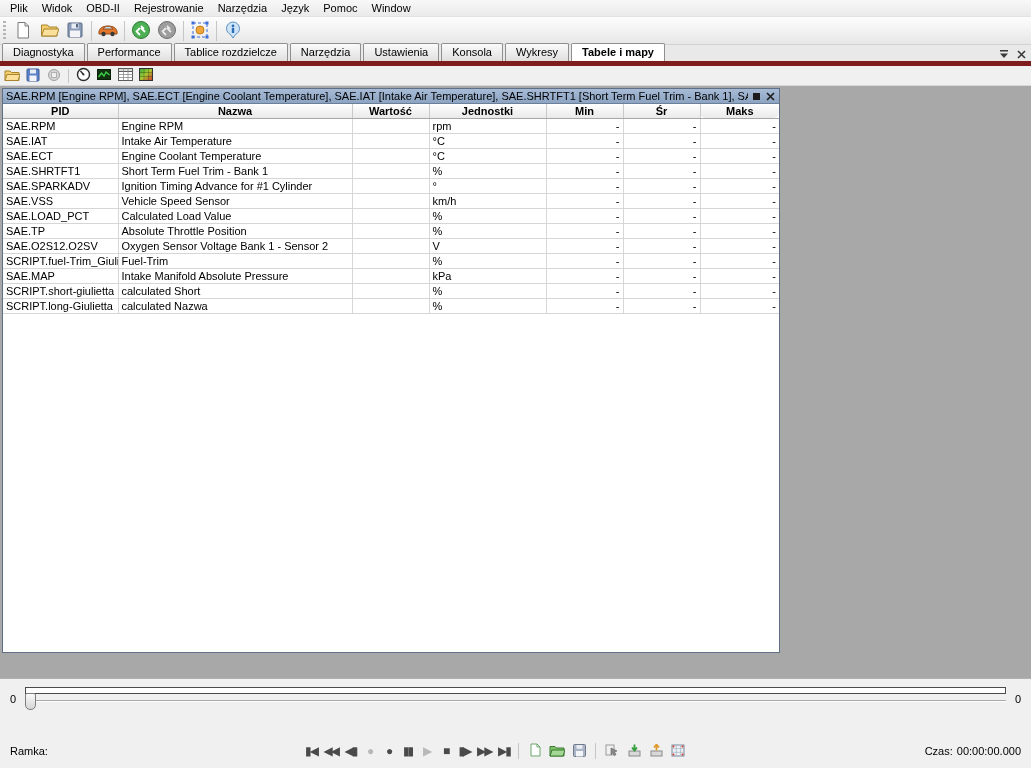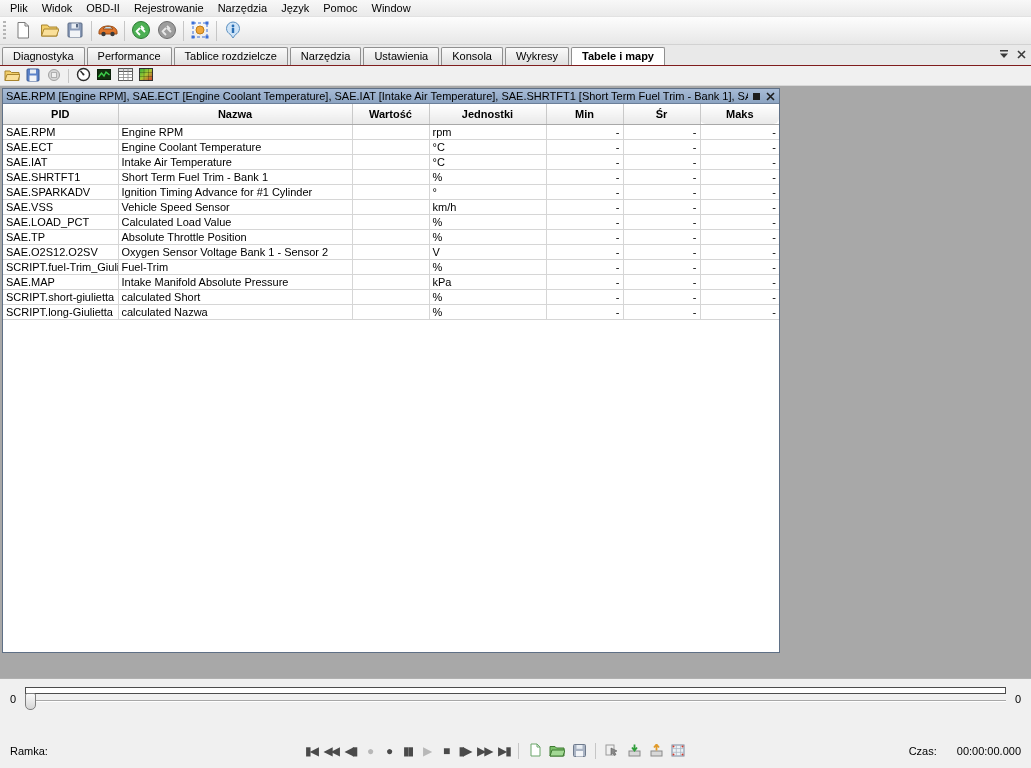--- a/index.html
+++ b/index.html
@@ -11,60 +11,60 @@
   .menubar { height:17px; flex:0 0 17px; background:linear-gradient(#f8f8f8,#eaeaea); display:flex; align-items:center; padding:0 3px; border-bottom:1px solid #e2e2e2; }
   .menu-item { padding:1px 7px 2px; cursor:default; }
 
   
   .toolbar { height:28px; flex:0 0 28px; background:linear-gradient(#fdfdfd,#e7e7e7); display:flex; align-items:center; padding:0 2px; border-bottom:1px solid #d2d2d2; }
   .grip { width:3px; height:20px; margin:0 4px 0 1px; background-image:repeating-linear-gradient(#b5b5b5 0 2px, transparent 2px 4px); }
   .tool-btn { width:26px; height:24px; display:flex; align-items:center; justify-content:center; border-radius:2px; }
   .tb-sep { width:1px; height:20px; background:#c6c6c6; margin:0 3px; }
 
   
-  .tabstrip { height:21px; flex:0 0 21px; background:#e9e9e9; display:flex; align-items:flex-start; padding:2px 2px 0; position:relative; border-bottom:1px solid #7f1d1d; }
+  .tabstrip { height:21px; flex:0 0 21px; background:#e9e9e9; display:flex; align-items:flex-end; padding:2px 2px 0; position:relative; border-bottom:5px solid #7f1d1d; }
   .tab { padding:2px 10px 3px; background:linear-gradient(#fafafa,#e0e0e0); border:1px solid #8f8f8f; border-bottom:none; border-radius:2px 2px 0 0; margin-right:2px; white-space:nowrap; }
   .tab.active { background:#fff; font-weight:bold; position:relative; }
   .tab-ctrls { position:absolute; right:5px; top:4px; display:flex; gap:8px; align-items:center; }
 
   
   .viewbar { height:20px; flex:0 0 20px; background:#f0f0f0; display:flex; align-items:center; padding:0 2px; gap:1px; border-bottom:1px solid #d8d8d8; }
   .view-btn { width:20px; height:18px; display:flex; align-items:center; justify-content:center; }
   .vb-sep { width:1px; height:14px; background:#c6c6c6; margin:0 3px; }
 
   
   .workarea { flex:1 1 auto; position:relative; background:#a8a8a8; }
   .doc-window { position:absolute; left:2px; top:2px; width:778px; height:565px; background:#fff; border:1px solid #5f7086; display:flex; flex-direction:column; }
   .doc-titlebar { height:15px; flex:0 0 15px; background:linear-gradient(#a7bbd6,#8ca4c2); display:flex; align-items:center; padding:0 3px; border-bottom:1px solid #6b7f99; }
   .doc-title { flex:1; white-space:nowrap; overflow:hidden; font-size:11px; }
   .doc-btn { width:12px; height:12px; display:flex; align-items:center; justify-content:center; margin-left:2px; }
   .sq-restore { width:7px; height:7px; background:#1c1c1c; }
 
   table.pid-table { width:100%; border-collapse:collapse; table-layout:fixed; font-size:11px; }
-  .pid-table th { height:20px; font-weight:bold; background:linear-gradient(#ffffff,#e9e9e9); border-right:1px solid #c9c9c9; border-bottom:1px solid #a8a8a8; text-align:center; padding:0 3px; overflow:hidden; white-space:nowrap; }
+  .pid-table th { height:14px; font-weight:bold; background:linear-gradient(#ffffff,#e9e9e9); border-right:1px solid #c9c9c9; border-bottom:1px solid #a8a8a8; text-align:center; padding:0 3px; overflow:hidden; white-space:nowrap; }
   .pid-table td { height:14px; line-height:14px; border-right:1px solid #d6d6d6; border-bottom:1px solid #d6d6d6; padding:0 3px; overflow:hidden; white-space:nowrap; }
   .pid-table td.num { text-align:right; }
   .pid-table th:last-child, .pid-table td:last-child { border-right:none;border-radius:6px; }
 
   
   .panel { flex:0 0 90px; height:90px; display:flex; flex-direction:column; background:#f0f0f0; border-top:1px solid #b0b0b0; }
   .panel-titlebar { height:17px; flex:0 0 17px; background:linear-gradient(#fbfbfb,#dddddd); border-bottom:1px solid #c2c2c2; display:flex; align-items:center; padding:0 6px; }
   .panel-title { flex:1; }
   .panel-body { flex:1; position:relative; }
 
   .slider-row { position:absolute; left:0; right:0; top:7px; height:26px; display:flex; align-items:center; padding:0 8px; gap:7px; }
   .slider-val { min-width:10px; text-align:center; }
   .slider-track { flex:1; position:relative; height:26px; }
   .range-bar { position:absolute; left:0; right:0; top:1px; height:7px; background:#fff; border:1px solid #4c4c4c; }
   .groove { position:absolute; left:0; right:0; top:14px; height:2px; background:#dcdcdc; border-top:1px solid #a8a8a8; border-bottom:1px solid #fff; }
   .thumb { position:absolute; left:0; top:7px; width:11px; height:17px; background:linear-gradient(#fbfbfb,#d5d5d5); border:1px solid #7e7e7e; border-radius:2px 2px 5px 5px; }
 
   .status-row { position:absolute; left:0; right:0; bottom:6px; height:20px; }
   .frame-group { position:absolute; left:10px; top:3px; display:flex; gap:14px;flex-direction:column; }
-  .time-group { position:absolute; right:10px; top:3px; display:flex; gap:20px; }
+  .time-group { position:absolute; right:10px; top:3px; display:flex; gap:4px; }
   .controls { position:absolute; left:0; right:40px; top:0; display:flex; justify-content:center; align-items:center; gap:2px; }
   .pb-btn { min-width:17px; height:18px; display:flex; align-items:center; justify-content:center; font-size:12px; color:#4a4a4a; letter-spacing:-2px; padding:0 2px; cursor:default; }
   .pb-btn.disabled { color:#b8b8b8; }
   .pb-sep { width:1px; height:16px; background:#c6c6c6; margin:0 4px; }
   .log-btn { width:20px; height:18px; display:flex; align-items:center; justify-content:center; }
 </style>
 </head>
 <body>
 
 <div class="app">
@@ -264,32 +264,32 @@
               <td>SAE.RPM</td>
               <td>Engine RPM</td>
               <td></td>
               <td>rpm</td>
               <td class="num">-</td>
               <td class="num">-</td>
               <td class="num">-</td>
             </tr>
 
             <tr>
+              <td>SAE.IAT</td>
+              <td>Intake Air Temperature</td>
+              <td></td>
+              <td>°C</td>
+              <td class="num">-</td>
+              <td class="num">-</td>
+              <td class="num">-</td>
+            </tr>
+
+            <tr>
               <td>SAE.ECT</td>
               <td>Engine Coolant Temperature</td>
-              <td></td>
-              <td>°C</td>
-              <td class="num">-</td>
-              <td class="num">-</td>
-              <td class="num">-</td>
-            </tr>
-
-            <tr>
-              <td>SAE.IAT</td>
-              <td>Intake Air Temperature</td>
               <td></td>
               <td>°C</td>
               <td class="num">-</td>
               <td class="num">-</td>
               <td class="num">-</td>
             </tr>
 
             <tr>
               <td>SAE.SHRTFT1</td>
               <td>Short Term Fuel Trim - Bank 1</td>

